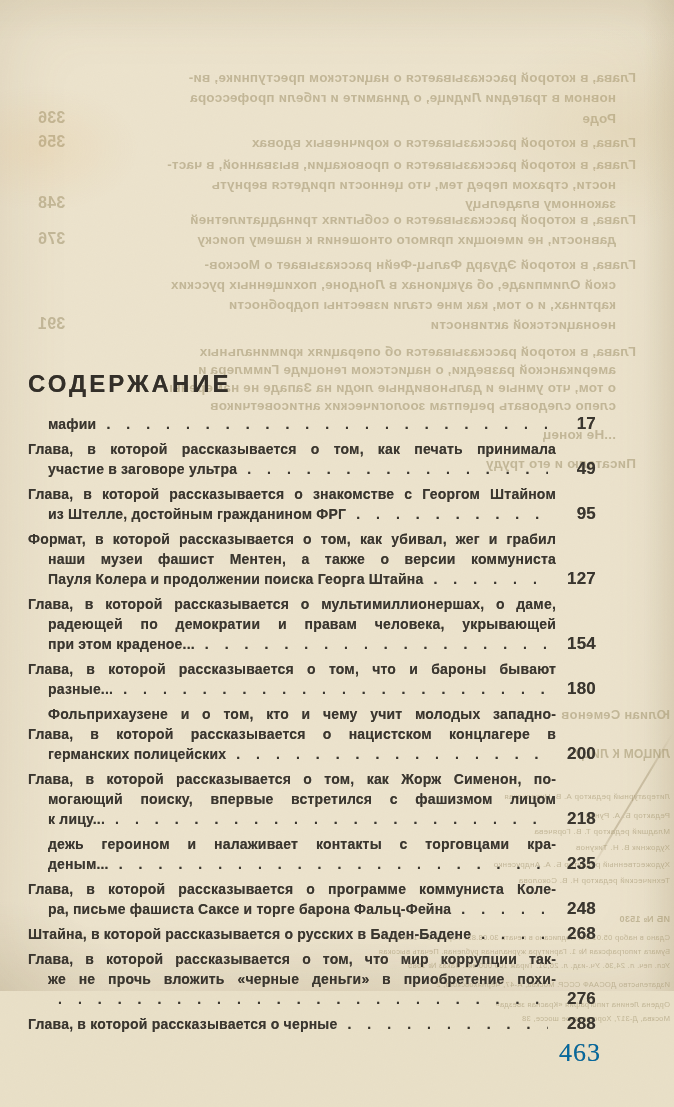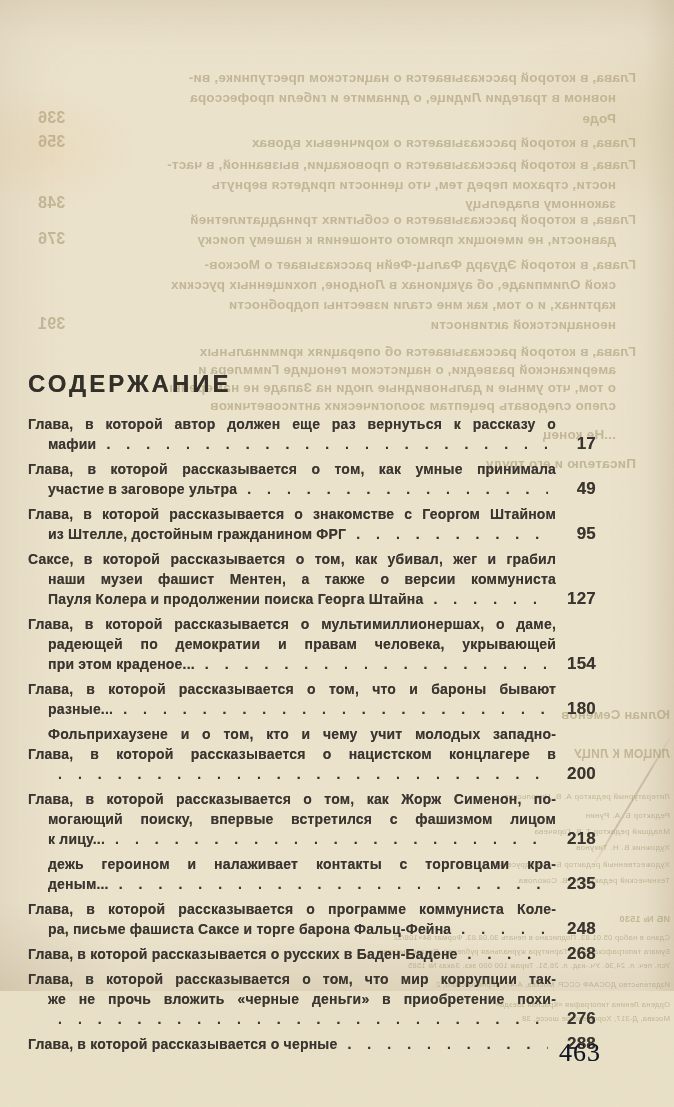--- a/index.html
+++ b/index.html
@@ -83,21 +83,21 @@
     letter-spacing:16px;margin:0 6px 0 10px;
     font-weight:700;
   }
   .pagenum{
     flex:0 0 42px;text-align:right;
     font-size:17px;font-weight:700;
   }
   .folio{
     position:absolute;left:556px;top:1038px;width:48px;z-index:4;
     font-family:"Liberation Serif","DejaVu Serif",serif;
-    font-size:26px;letter-spacing:1px;color:#0f172a;text-align:center;
+    font-size:26px;letter-spacing:1px;color:#0369a1;text-align:center;
     text-shadow:0 0 .4px rgba(78,71,49,.6);
   }
 </style>
 </head>
 <body>
 
 <div class="page">
 
   <svg class="grain" width="674" height="1107" xmlns="http://www.w3.org/2000/svg">
     <filter id="grain-f">
@@ -186,45 +186,44 @@
       <div class="ghost-colophon-line" style="top: 1000px; font-size: 7.5px; font-weight: 400;">Ордена Ленина типография «Красная звезда»</div>
       <div class="ghost-colophon-line" style="top: 1014px; font-size: 7.5px; font-weight: 400;">Москва, Д-317, Хорошевское шоссе, 38</div>
     </div>
 
   <div class="crease"></div>
 
   <main class="content">
     <h1 class="heading">СОДЕРЖАНИЕ</h1>
     <div id="toc-list">
         <div class="toc-entry">
-          <div class="toc-line">Глава, в которой автор должен еще раз вернуться к рассказу о</div>
           <div class="toc-lastline ind">
             <span class="t">мафии</span>
             <span class="dots">........................................</span>
             <span class="pagenum">17</span>
           </div>
         </div>
         <div class="toc-entry">
-          <div class="toc-line">Глава, в которой рассказывается о том, как умные принимала</div>
+          <div class="toc-line">Глава, в которой рассказывается о том, как печать принимала</div>
           <div class="toc-lastline ind">
             <span class="t">участие в заговоре ультра</span>
             <span class="dots">........................................</span>
             <span class="pagenum">49</span>
           </div>
         </div>
         <div class="toc-entry">
           <div class="toc-line">Глава, в которой рассказывается о знакомстве с Георгом Штайном</div>
           <div class="toc-lastline ind">
             <span class="t">из Штелле, достойным гражданином ФРГ</span>
             <span class="dots">........................................</span>
             <span class="pagenum">95</span>
           </div>
         </div>
         <div class="toc-entry">
-          <div class="toc-line">Саксе, в которой рассказывается о том, как убивал, жег и грабил</div>
+          <div class="toc-line">Формат, в которой рассказывается о том, как убивал, жег и грабил</div>
           <div class="toc-line ind">наши музеи фашист Ментен, а также о версии коммуниста</div>
           <div class="toc-lastline ind">
             <span class="t">Пауля Колера и продолжении поиска Георга Штайна</span>
             <span class="dots">........................................</span>
             <span class="pagenum">127</span>
           </div>
         </div>
         <div class="toc-entry">
           <div class="toc-line">Глава, в которой рассказывается о мультимиллионершах, о даме,</div>
           <div class="toc-line ind">радеющей по демократии и правам человека, укрывающей</div>
@@ -239,20 +238,21 @@
           <div class="toc-lastline ind">
             <span class="t">разные...</span>
             <span class="dots">........................................</span>
             <span class="pagenum">180</span>
           </div>
         </div>
         <div class="toc-entry">
           <div class="toc-line ind">Фольприхаузене и о том, кто и чему учит молодых западно-</div>
           <div class="toc-line">Глава, в которой рассказывается о нацистском концлагере в</div>
           <div class="toc-lastline ind">
+            <span class="t">германских полицейских</span>
             <span class="dots">........................................</span>
             <span class="pagenum">200</span>
           </div>
         </div>
         <div class="toc-entry">
           <div class="toc-line">Глава, в которой рассказывается о том, как Жорж Сименон, по-</div>
           <div class="toc-line ind">могающий поиску, впервые встретился с фашизмом лицом</div>
           <div class="toc-lastline ind">
             <span class="t">к лицу...</span>
             <span class="dots">........................................</span>
@@ -270,21 +270,21 @@
         <div class="toc-entry">
           <div class="toc-line">Глава, в которой рассказывается о программе коммуниста Коле-</div>
           <div class="toc-lastline ind">
             <span class="t">ра, письме фашиста Саксе и торге барона Фальц-Фейна</span>
             <span class="dots">........................................</span>
             <span class="pagenum">248</span>
           </div>
         </div>
         <div class="toc-entry">
           <div class="toc-lastline">
-            <span class="t">Глава, в которой рассказывается о русских в Баден-Бадене</span>
+            <span class="t">Штайна, в которой рассказывается о русских в Баден-Бадене</span>
             <span class="dots">........................................</span>
             <span class="pagenum">268</span>
           </div>
         </div>
         <div class="toc-entry">
           <div class="toc-line">Глава, в которой рассказывается о том, что мир коррупции так-</div>
           <div class="toc-line ind">же не прочь вложить «черные деньги» в приобретение похи-</div>
           <div class="toc-lastline ind">
             <span class="dots">........................................</span>
             <span class="pagenum">276</span>

